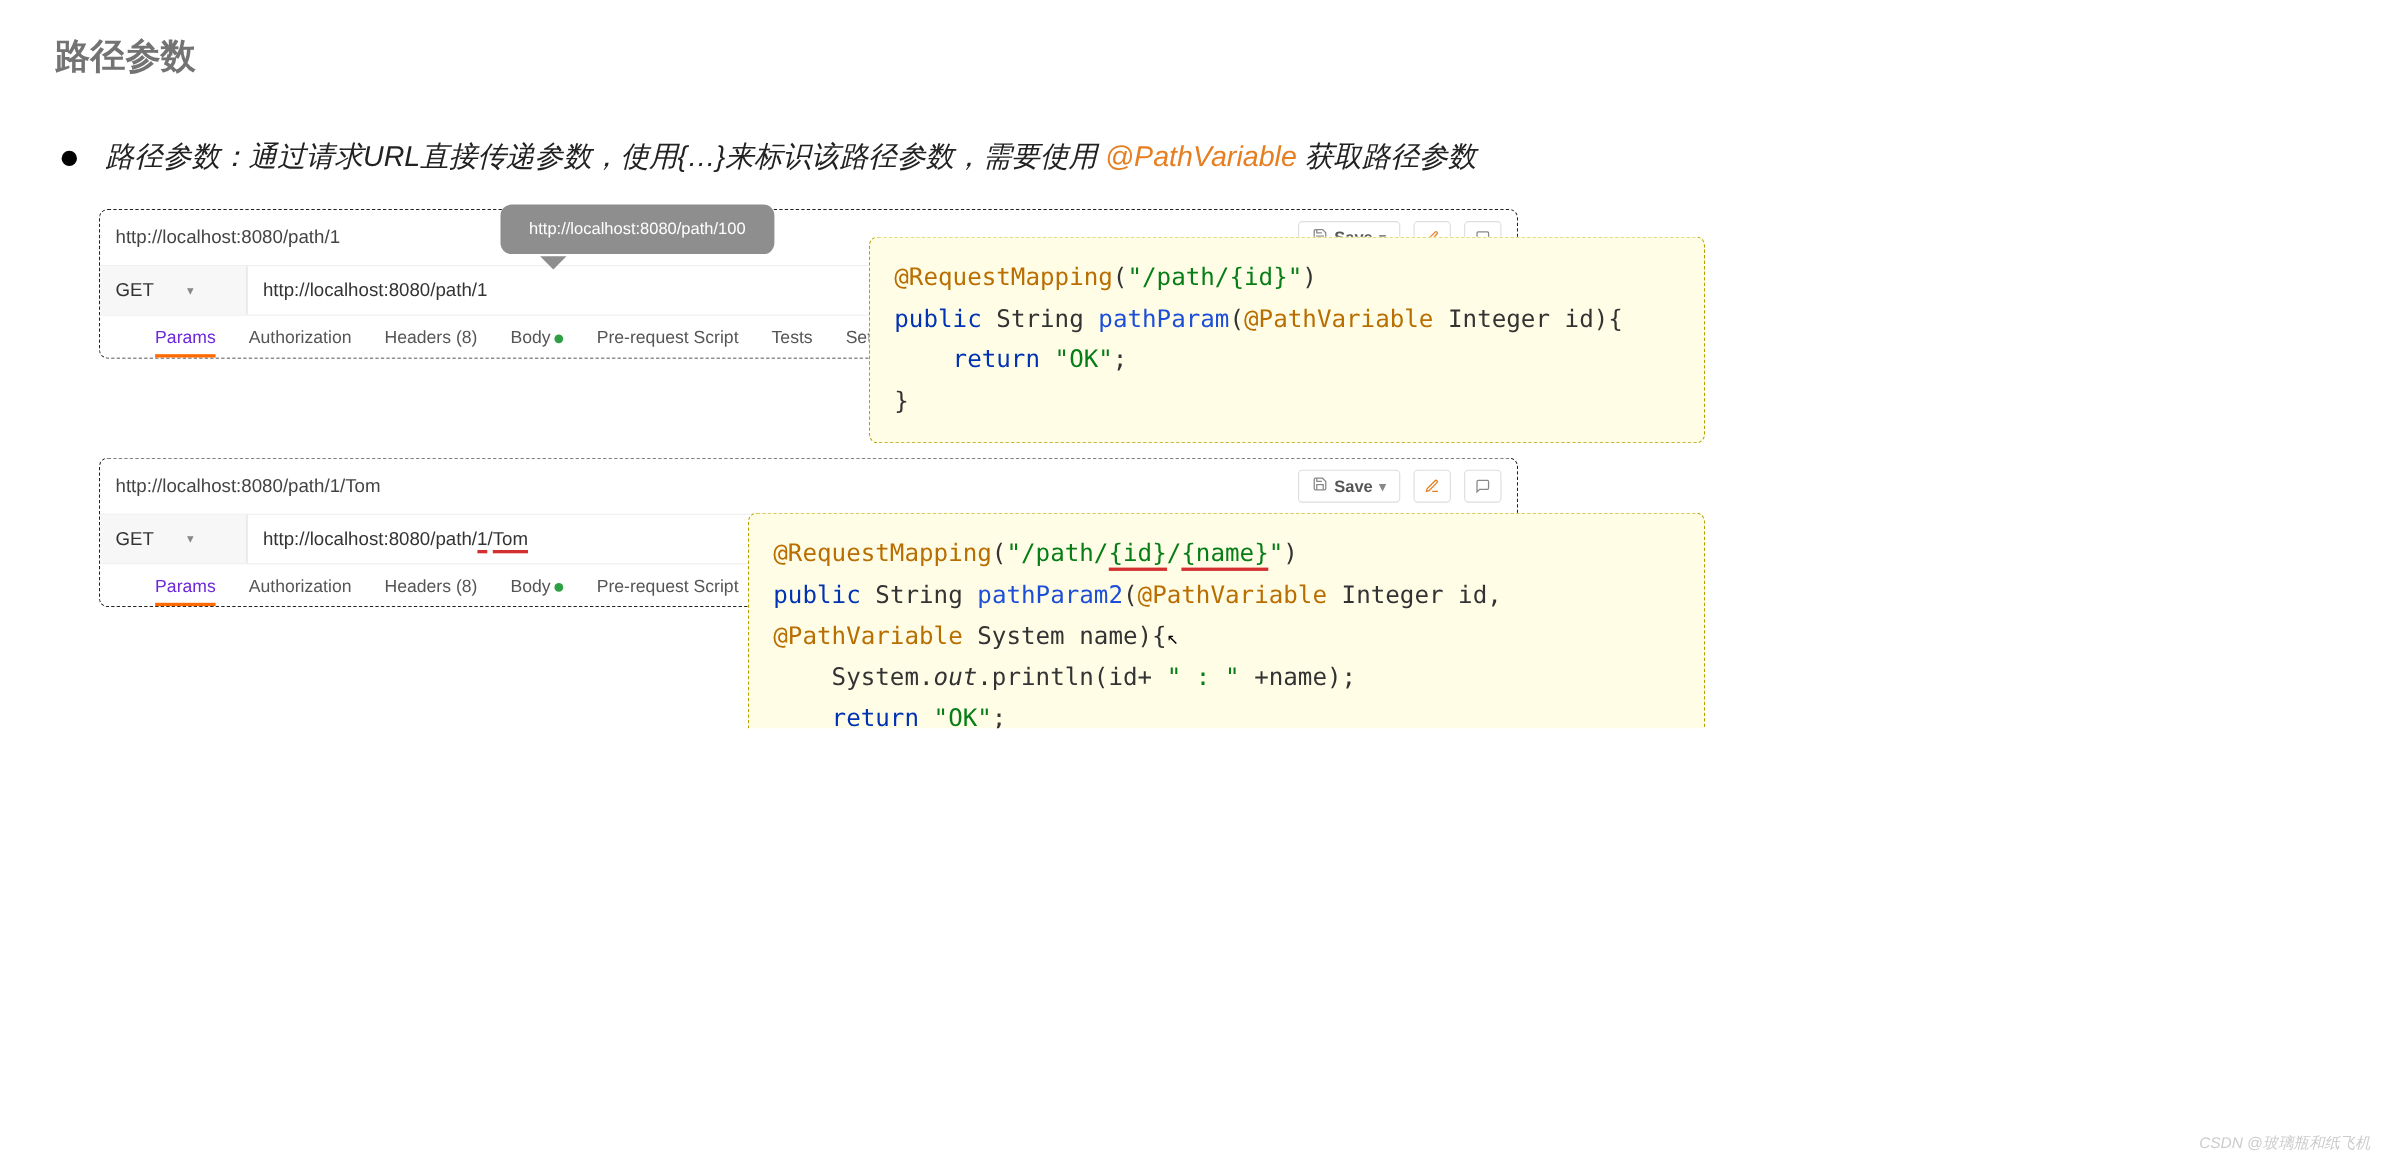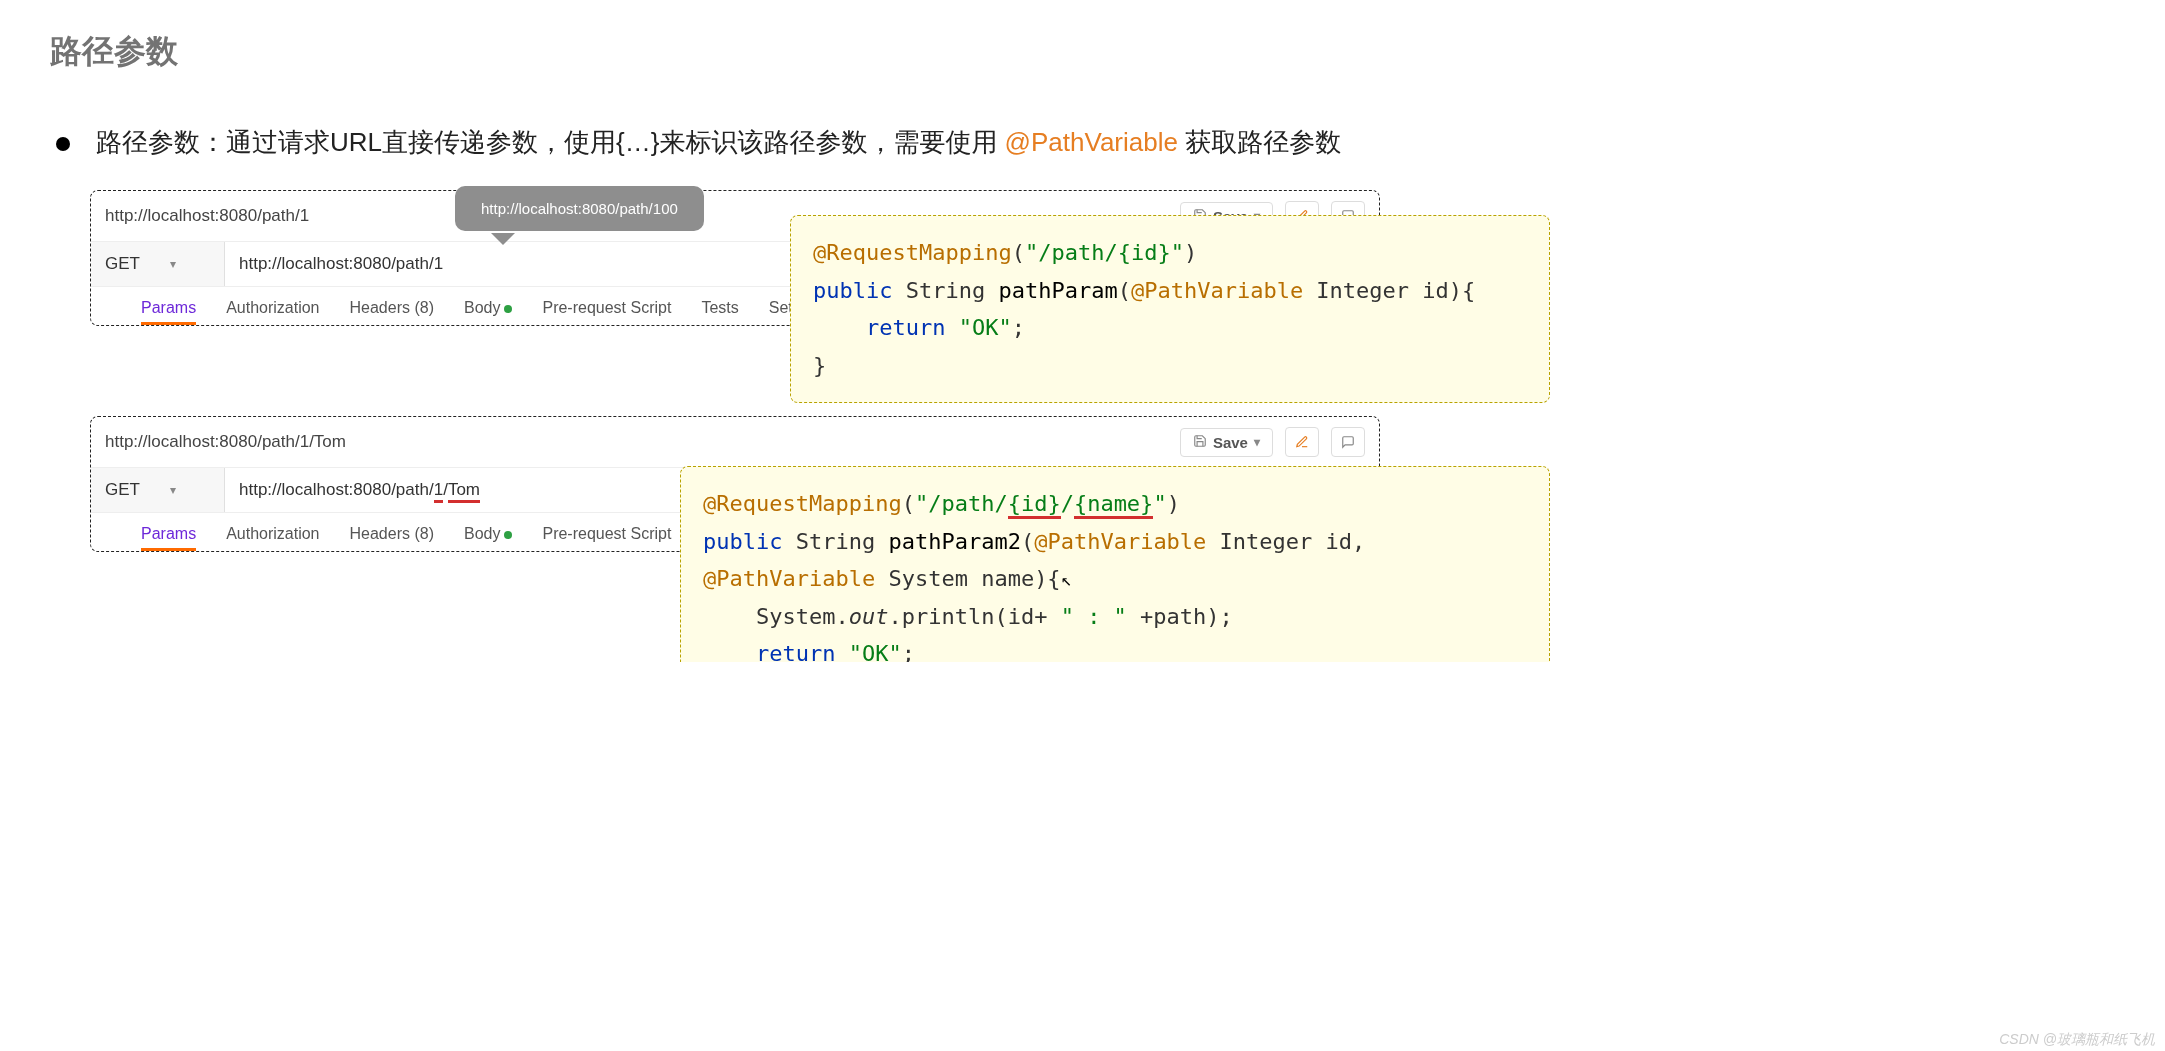--- a/index.html
+++ b/index.html
@@ -17,20 +17,21 @@
     font-weight: 600;
     margin: 10px 0 50px 0;
   }
   .bullet-row {
     display: flex;
     align-items: baseline;
     gap: 26px;
     font-size: 26px;
     margin-bottom: 30px;
     margin-left: 6px;
+    font-style: italic;
   }
   .bullet-dot {
     width: 14px;
     height: 14px;
     background: #000;
     border-radius: 50%;
     flex-shrink: 0;
     margin-top: 12px;
   }
   .bullet-text { line-height: 1.4; }
@@ -118,21 +119,21 @@
     border: 1.5px dashed #b8a200;
     border-radius: 8px;
     padding: 18px 22px;
     font-family: Consolas, Menlo, monospace;
     font-size: 22px;
     line-height: 1.7;
     color: #333;
   }
   .code-box .kw-blue { color: #0033b3; }
   .code-box .ann { color: #b86e00; }
-  .code-box .fn { color: #000000; }
+  .code-box .fn { color: #1d4ed8; }
   .code-box .str { color: #067d17; }
   .code-box .it { font-style: italic; }
   .code-box .ul { border-bottom: 3px solid #d32f2f; }
   .code1 { top: 25px; left: 700px; width: 760px; }
   .code2 { top: 50px; left: 590px; width: 870px; }
   .tooltip {
     position: absolute;
     background: #8e8e8e;
     color: #fff;
     padding: 14px 26px;
@@ -275,19 +276,19 @@
       <div class="tab">Headers (8)</div>
       <div class="tab"><span>Body</span><span class="dot-g"></span></div>
       <div class="tab">Pre-request Script</div>
       <div class="tab">Test</div>
     </div>
   </div>
 
   <div class="code-box code2">
     <div><span class="ann">@RequestMapping</span>(<span class="str"><span>"/path/</span><span class="ul">{id}</span><span>/</span><span class="ul">{name}</span><span>"</span></span>)</div>
     <div><span class="kw-blue">public</span> <span>String</span> <span class="fn">pathParam2</span>(<span class="ann">@PathVariable</span><span> Integer id, </span><span class="ann">@PathVariable</span><span> System name){</span><span class="cursor" style="position:static;">↖</span></div>
-    <div>&nbsp;&nbsp;&nbsp;&nbsp;<span>System.</span><span class="it">out</span><span>.println(id+ </span><span class="str">" : "</span><span> +path);</span></div>
+    <div>&nbsp;&nbsp;&nbsp;&nbsp;<span>System.</span><span class="it">out</span><span>.println(id+ </span><span class="str">" : "</span><span> +name);</span></div>
     <div>&nbsp;&nbsp;&nbsp;&nbsp;<span class="kw-blue">return</span><span class="str"> "OK"</span><span>;</span></div>
     <div>}</div>
   </div>
 </div>
 
 <div class="watermark">CSDN @玻璃瓶和纸飞机</div>
 
 </body></html>

